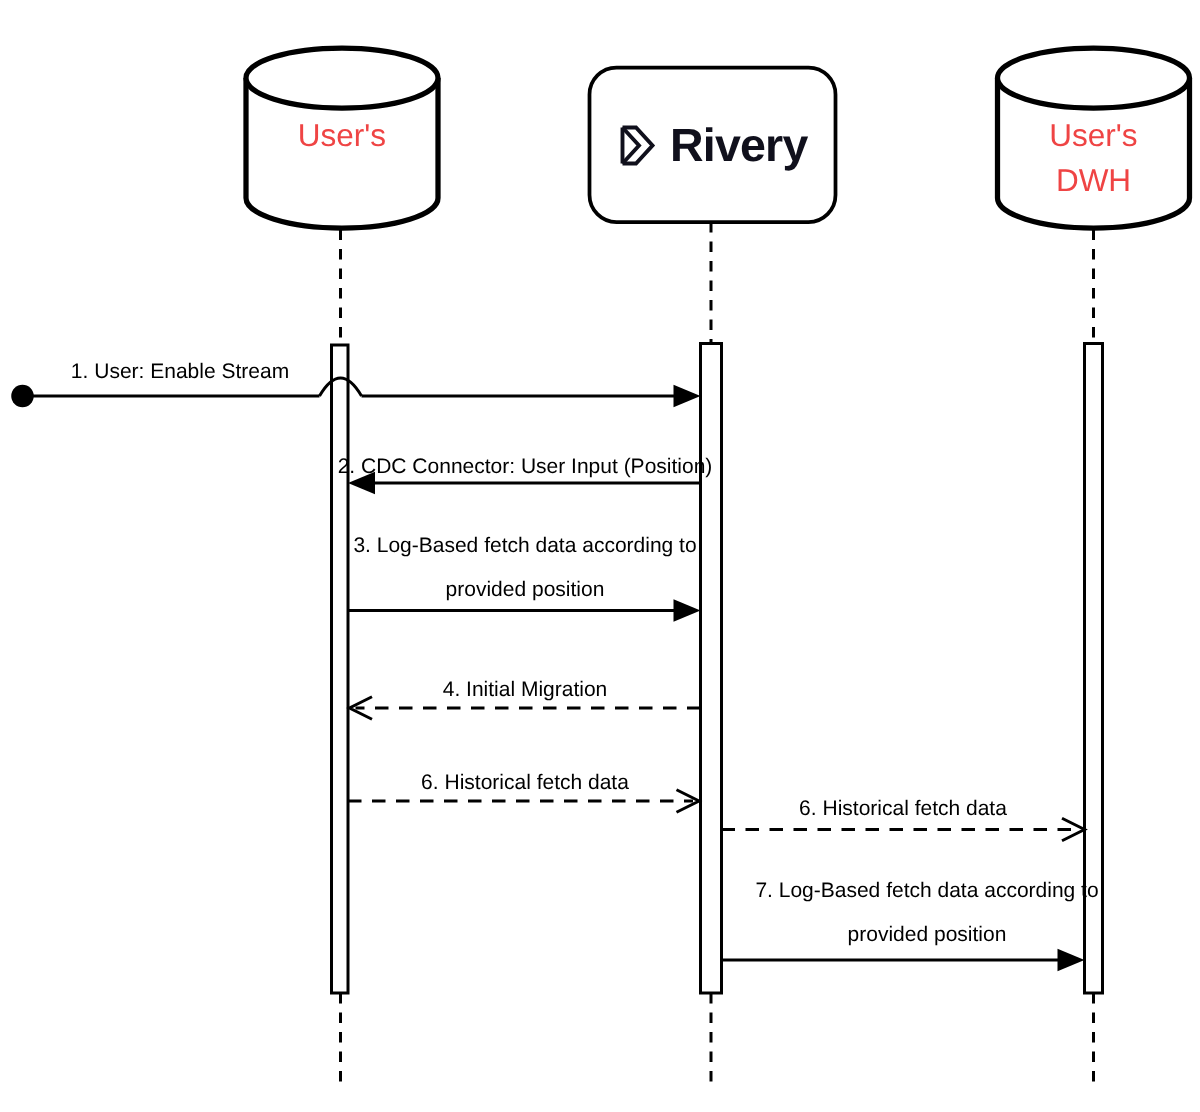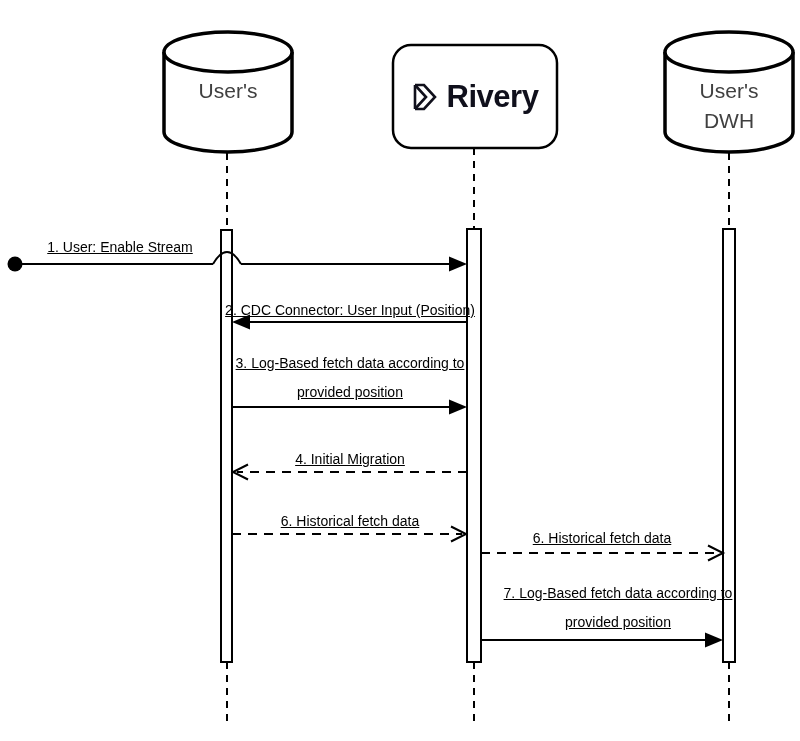--- a/index.html
+++ b/index.html
@@ -18,21 +18,21 @@
   #shapes {
     position: absolute;
     left: 0;
     top: 0;
   }
   .actor-label {
     position: absolute;
     text-align: center;
     font-size: 21px;
     line-height: 30px;
-    color: #404040;
+    color: #ef4444;
   }
   .rivery-content {
     position: absolute;
     left: 393px;
     top: 45px;
     width: 164px;
     height: 103px;
     display: flex;
     align-items: center;
     justify-content: center;
@@ -45,21 +45,20 @@
     color: #10101c;
   }
   .msg-label {
     position: absolute;
     transform: translateX(-50%);
     text-align: center;
     font-size: 14px;
     line-height: 15px;
     white-space: nowrap;
     color: #000000;
-    text-decoration: underline;
   }
   .msg-label.two-line {
     line-height: 29px;
   }
 </style>
 </head>
 <body>
 
 <div id="canvas">
 

